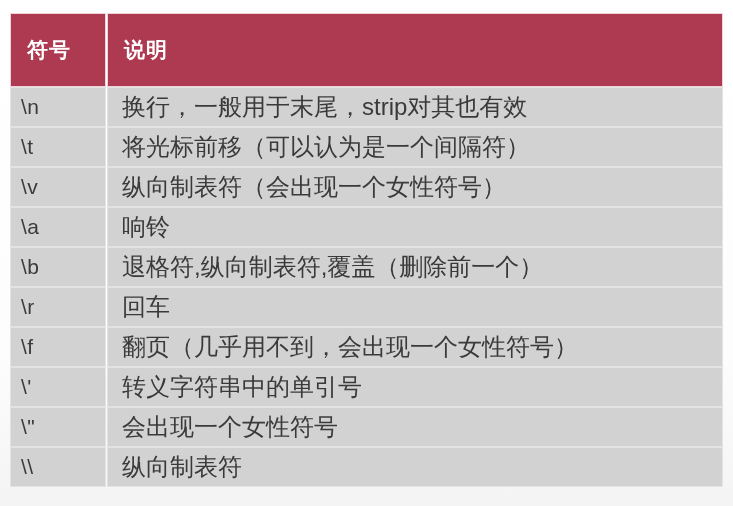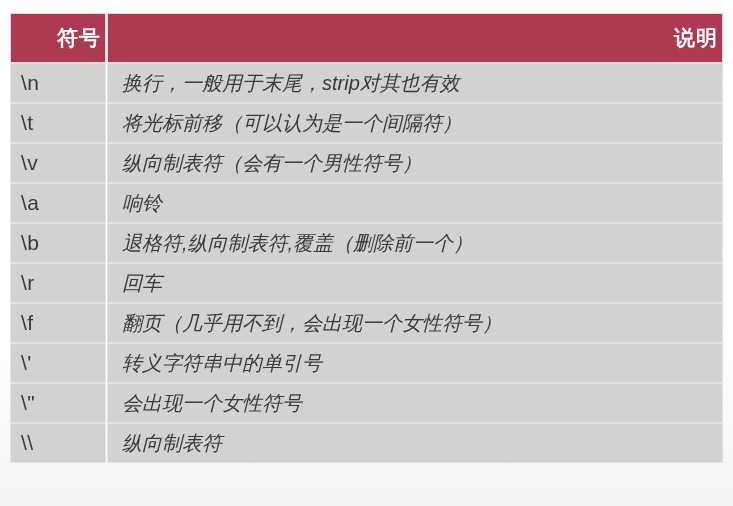--- a/index.html
+++ b/index.html
@@ -34,22 +34,22 @@
 
   #escape-table .col-symbol { width: 94px; }
   #escape-table .col-desc   { width: auto; }
 
   #escape-table thead th {
     background: #ad3a51;
     color: #ffffff;
     font-size: 21px;
     font-weight: bold;
     height: 40px;
-    padding: 4px;
-    text-align: right;
+    padding: 16px;
+    text-align: left;
     vertical-align: middle;
     letter-spacing: 1px;
     box-shadow: 0 0 0 1px #f0d3d9;
   }
 
   #escape-table tbody td {
     background: #d2d2d2;
     color: #3a3a3a;
     height: 38px;
     padding: 0 0 0 12px;
@@ -62,22 +62,21 @@
   }
 
   #escape-table tbody td.symbol-cell {
     padding-left: 10px;
     font-size: 21px;
     letter-spacing: 0.5px;
   }
 
   #escape-table tbody td.desc-cell {
     padding-left: 14px;
-    font-size: 20px;
-    font-style: italic;
+    font-size: 24px;
   }
 
   #watermark {
     position: absolute;
     right: 8px;
     bottom: 17px;
     font-size: 15px;
     color: #c3c3c3;
     letter-spacing: 0.2px;
     user-select: none;
@@ -105,21 +104,21 @@
     <tr>
           <td class="symbol-cell">\n</td>
           <td class="desc-cell">换行，一般用于末尾，strip对其也有效</td>
         </tr>
         <tr>
           <td class="symbol-cell">\t</td>
           <td class="desc-cell">将光标前移（可以认为是一个间隔符）</td>
         </tr>
         <tr>
           <td class="symbol-cell">\v</td>
-          <td class="desc-cell">纵向制表符（会有一个男性符号）</td>
+          <td class="desc-cell">纵向制表符（会出现一个女性符号）</td>
         </tr>
         <tr>
           <td class="symbol-cell">\a</td>
           <td class="desc-cell">响铃</td>
         </tr>
         <tr>
           <td class="symbol-cell">\b</td>
           <td class="desc-cell">退格符,纵向制表符,覆盖（删除前一个）</td>
         </tr>
         <tr>

